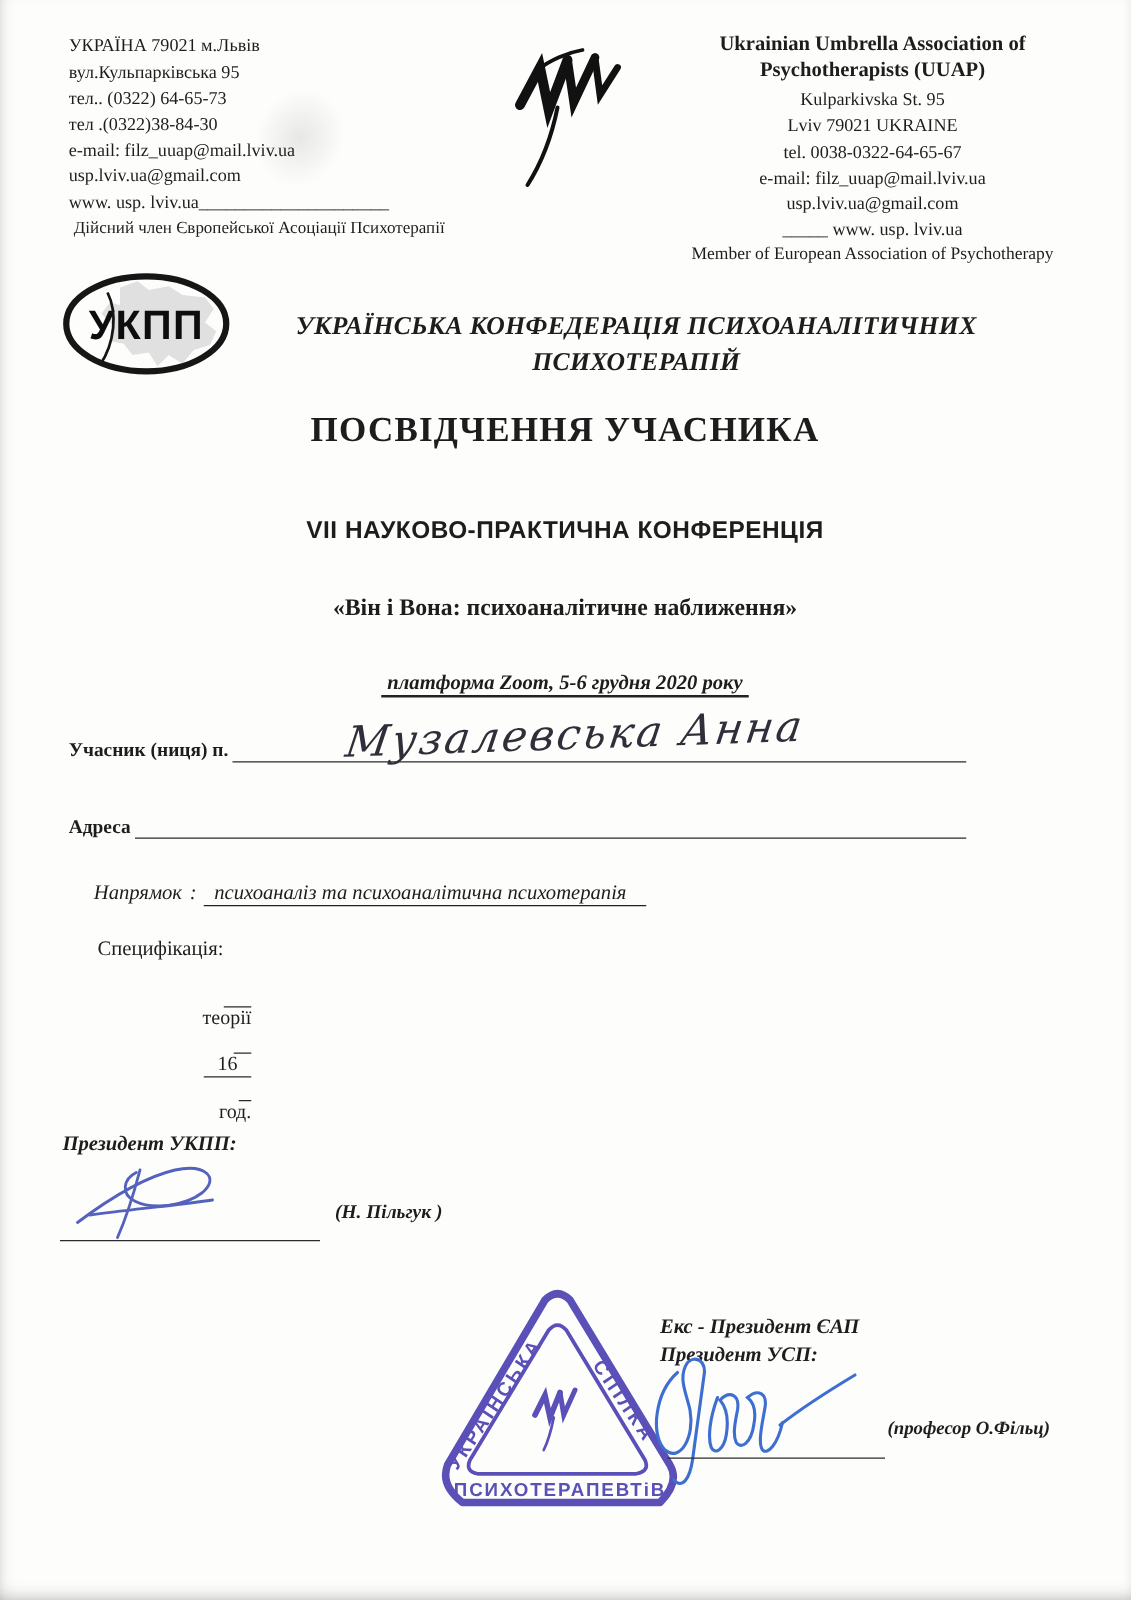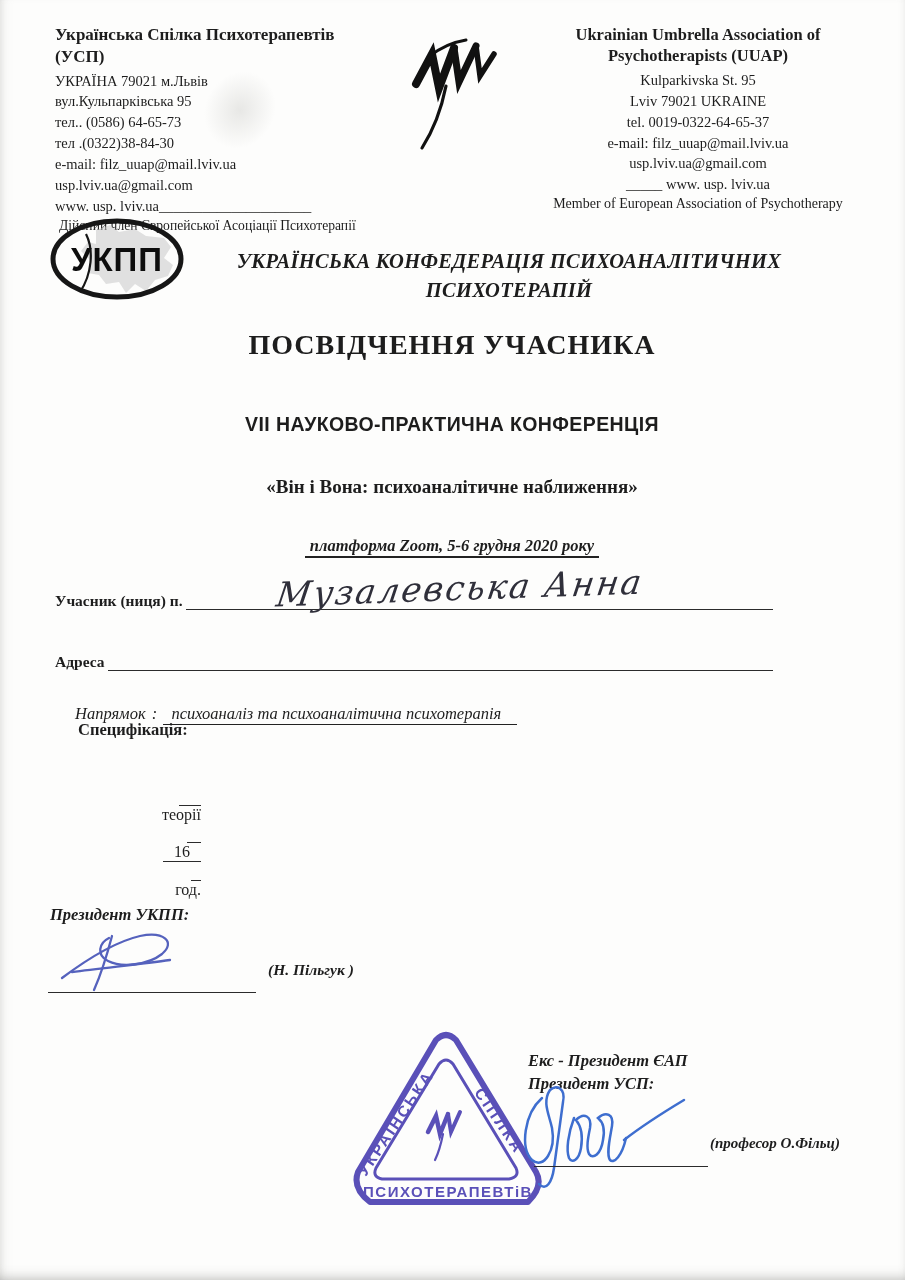--- a/index.html
+++ b/index.html
@@ -41,21 +41,21 @@
   .frow .fline{flex:1;border-bottom:1.6px solid #2b2b2b;height:21px;}
   .row-participant{left:55px;top:588px;right:132px;}
   .row-address{left:55px;top:649px;right:132px;}
   .handwriting{position:absolute;left:250px;top:568px;width:420px;text-align:center;
     font-family:"DejaVu Serif", serif;font-style:italic;font-size:34px;color:#2f2f3a;
     transform:rotate(-2deg) skewX(-10deg);letter-spacing:2px;white-space:nowrap;}
   .direction{position:absolute;left:75px;top:704px;font-size:16.5px;font-style:italic;}
   .direction .dir-label{margin-right:2px;}
   .direction .dir-colon{margin-right:2px;}
   .direction .dir-value{border-bottom:1.8px solid #222;padding:0 16px 1px 8px;}
-  .spec-label{position:absolute;left:78px;top:720px;font-size:16.5px;font-weight:bold;}
+  .spec-label{position:absolute;left:78px;top:749px;font-size:16.5px;font-weight:normal;}
   .spec-row{position:absolute;left:95px;top:787px;font-size:16px;display:flex;align-items:flex-end;flex-direction:column;}
   .blank{display:inline-block;border-bottom:1.6px solid #2b2b2b;height:18px;}
   .w22{width:22px;} .w14{width:14px;} .w10{width:10px;}
   .spec-row .theory{margin-right:0;}
   .spec-row .gap{width:106px;}
   .spec-row .hours{border-bottom:1.6px solid #2b2b2b;padding:0 11px 0;}
   .spec-row .unit{margin-left:7px;}
   
   .president-label{position:absolute;left:50px;top:905px;font-size:16.5px;font-weight:bold;font-style:italic;}
   .sig1{position:absolute;left:52px;top:920px;}
@@ -67,25 +67,24 @@
   .sig2-line{position:absolute;left:534px;top:1166px;width:174px;border-top:1.7px solid #2b2b2b;}
   .filts{position:absolute;left:710px;top:1135px;font-size:15px;font-weight:bold;font-style:italic;}
 </style>
 </head>
 <body>
 
 <div class="page">
   <div class="smudge"></div>
 
   <div class="hdr-left">
-    <div class="hdr-title">Українська Спілка Психотерапевтів (УСП)</div>
     <div class="hdr-lines">
       <div>УКРАЇНА 79021  м.Львів</div>
       <div>вул.Кульпарківська 95</div>
-      <div>тел.. (0586) 64-65-73</div>
+      <div>тел.. (0322) 64-65-73</div>
       <div>тел .(0322)38-84-30</div>
       <div>e-mail: filz_uuap@mail.lviv.ua</div>
       <div>usp.lviv.ua@gmail.com</div>
       <div>www. usp. lviv.ua_____________________</div>
     </div>
     <div class="hdr-member">Дійсний член Європейської Асоціації Психотерапії</div>
   </div>
 
   <div class="logo-usp">
     <svg width="122" height="130" viewBox="0 0 122 130">
@@ -97,21 +96,21 @@
         <path d="M34,30 C44,22 58,16 70,14" stroke-width="3"></path>
       </g>
     </svg>
   </div>
 
   <div class="hdr-right">
     <div class="hdr-title">Ukrainian Umbrella Association of Psychotherapists (UUAP)</div>
     <div class="hdr-lines">
       <div>Kulparkivska St. 95</div>
       <div>Lviv 79021 UKRAINE</div>
-      <div>tel. 0019-0322-64-65-37</div>
+      <div>tel. 0038-0322-64-65-67</div>
       <div>e-mail: filz_uuap@mail.lviv.ua</div>
       <div>usp.lviv.ua@gmail.com</div>
       <div>_____ www. usp. lviv.ua</div>
     </div>
     <div class="hdr-member">Member of European Association of Psychotherapy</div>
   </div>
 
   <div class="logo-ukpp">
     <svg width="146" height="100" viewBox="0 0 146 100">
       <path d="M52,18 l14,-5 9,7 16,-3 11,7 18,2 7,9 -7,11 9,7 -5,11 -13,4 -9,11 -11,-7 -9,9 -7,-11 -13,2 -7,-9 -11,-2 2,-13 -9,-9 7,-9 8,2 z" fill="#c9c9c9" opacity="0.55"></path>

